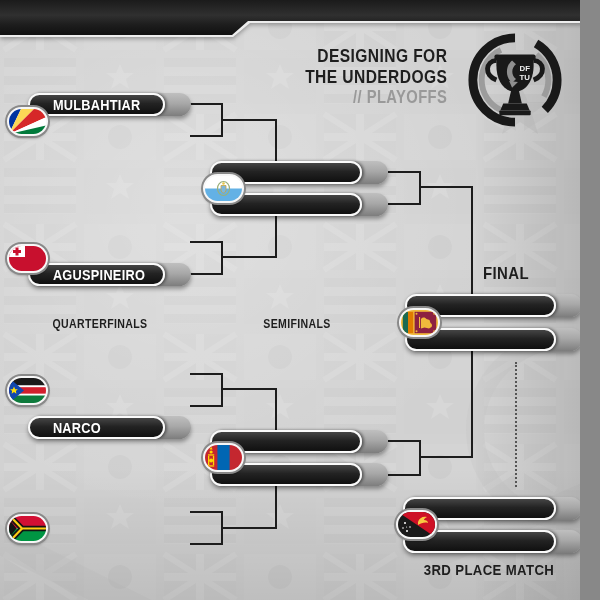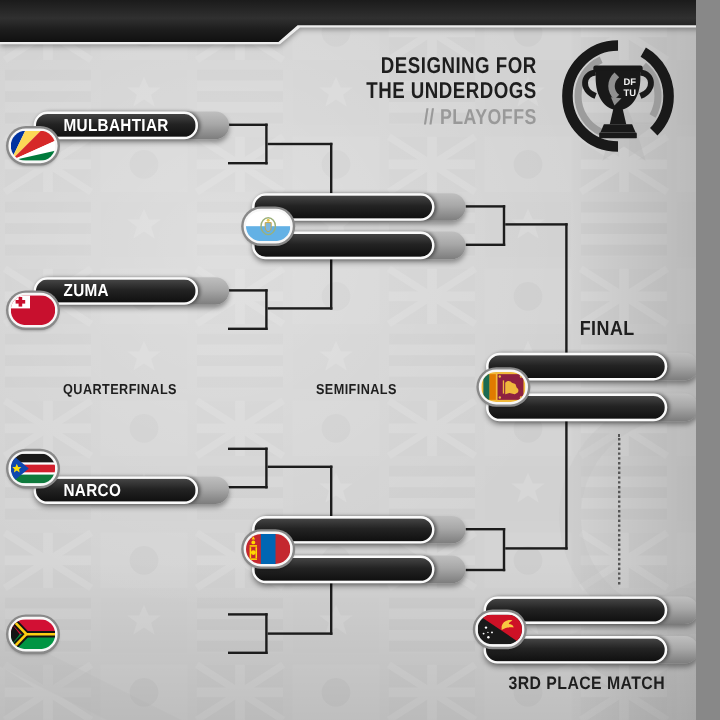--- a/index.html
+++ b/index.html
@@ -152,35 +152,35 @@
   <div class="flag" style="left:7px;top:107px">
     <svg width="37" height="25" viewBox="0 0 37 25">
       <path d="M0,25 L0,0 L12,0 Z" fill="#0033a0"></path>
       <path d="M0,25 L12,0 L25,0 Z" fill="#fcd856"></path>
       <path d="M0,25 L25,0 L37,0 L37,8.3 Z" fill="#d62828"></path>
       <path d="M0,25 L37,8.3 L37,16.6 Z" fill="#ffffff"></path>
       <path d="M0,25 L37,16.6 L37,25 Z" fill="#007a3b"></path>
     </svg>
   </div>
 
-  <div class="pill" style="left:28px;top:231px">
-    <div class="pill-dark">
-        <span class="tname">ZUMA</span>
+  <div class="pill" style="left:28px;top:263px">
+    <div class="pill-dark">
+        <span class="tname">AGUSPINEIRO</span>
       </div>
   </div>
   <div class="flag" style="left:7px;top:244px">
     <svg width="37" height="25" viewBox="0 0 37 25">
       <rect width="37" height="25" fill="#c8102e"></rect>
       <rect width="16" height="11" fill="#fff"></rect>
       <rect x="6.5" y="1.5" width="3" height="8" fill="#c8102e"></rect>
       <rect x="4" y="4" width="8" height="3" fill="#c8102e"></rect>
     </svg>
   </div>
 
-  <div class="pill" style="left:28px;top:397px">
+  <div class="pill" style="left:28px;top:416px">
     <div class="pill-dark">
         <span class="tname">NARCO</span>
       </div>
   </div>
   <div class="flag" style="left:7px;top:376px">
     <svg width="37" height="25" viewBox="0 0 37 25">
       <rect width="37" height="7.5" fill="#1a1a1a"></rect>
       <rect y="7.5" width="37" height="1.7" fill="#fff"></rect>
       <rect y="9.2" width="37" height="6.6" fill="#d21f2d"></rect>
       <rect y="15.8" width="37" height="1.7" fill="#fff"></rect>

